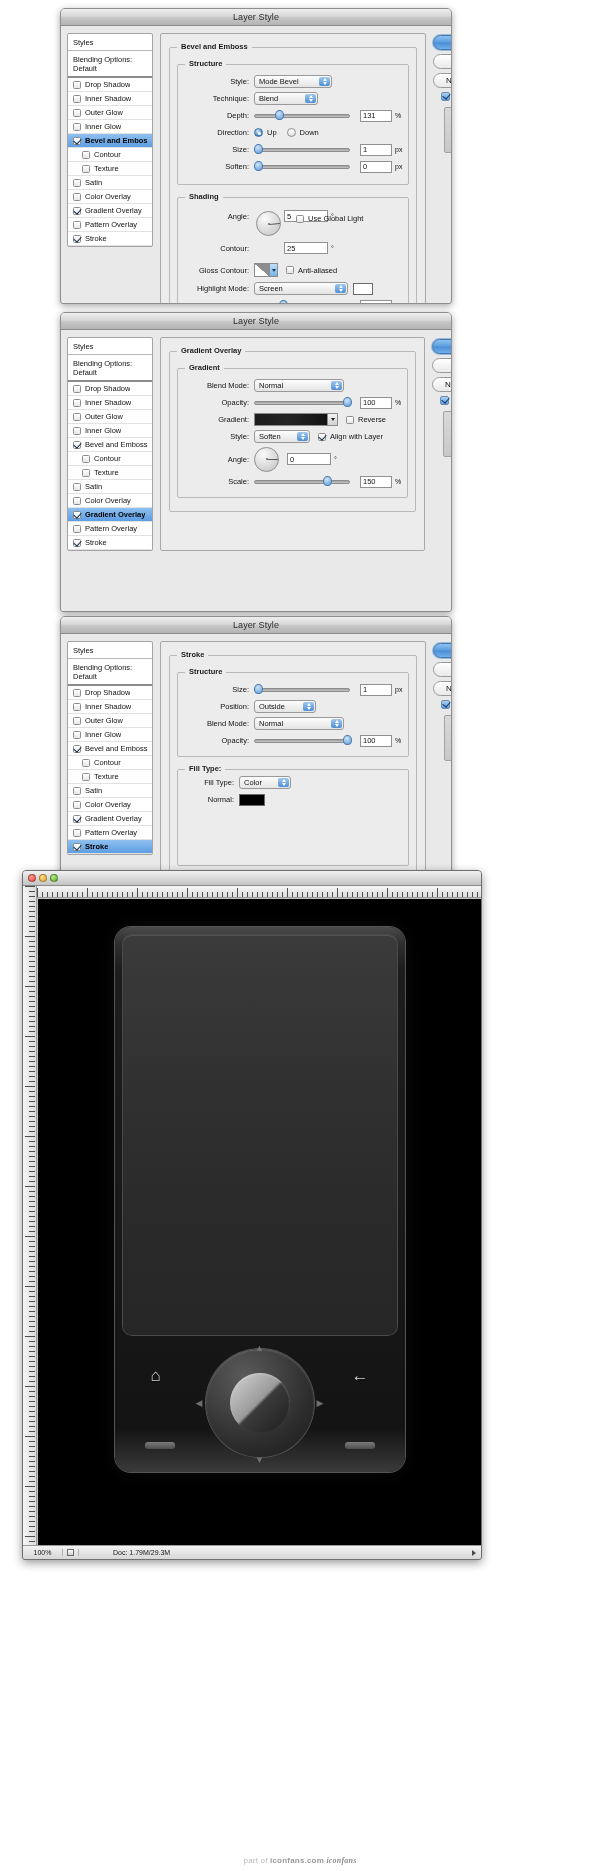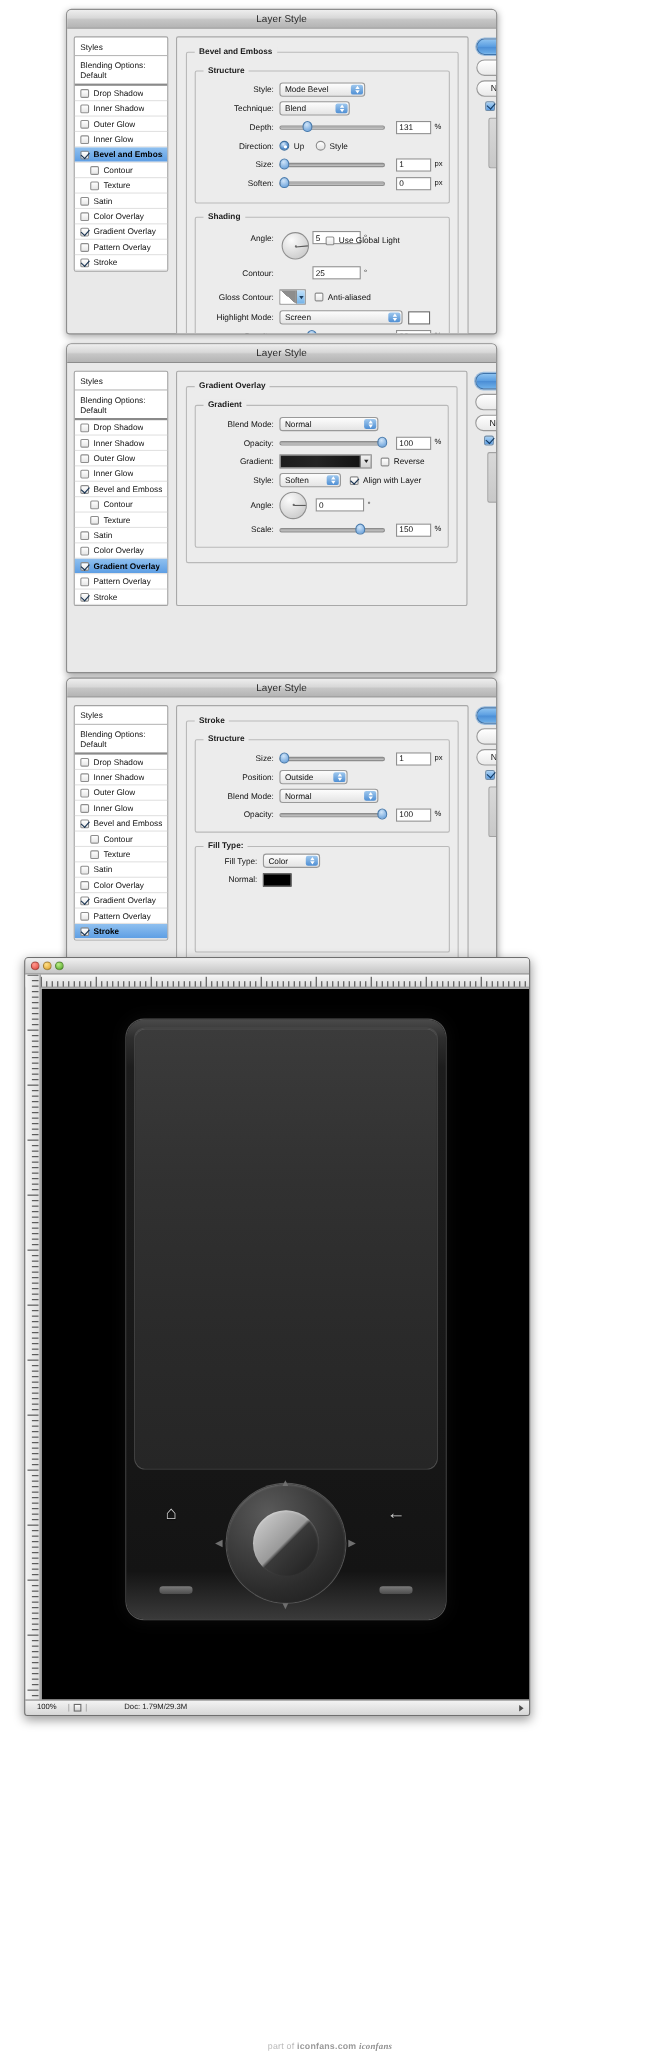--- a/index.html
+++ b/index.html
@@ -389,21 +389,21 @@
               </div>
               <div class="nfield" style="width:32px;margin-left:10px;">131</div>
               <span class="unit">%</span>
             </div>
 
             <div class="row">
               <div class="rlabel">Direction:</div>
               <span class="radio on"></span>
               <span class="rlbl">Up</span>
               <span class="radio"></span>
-              <span class="rlbl">Style</span>
+              <span class="rlbl">Down</span>
             </div>
 
             <div class="row">
               <div class="rlabel">Size:</div>
               <div class="slider" style="width:96px;">
                 <div class="track"></div>
                 <div class="knob" style="left:0%;"></div>
               </div>
               <div class="nfield" style="width:32px;margin-left:10px;">1</div>
               <span class="unit">px</span>
@@ -457,21 +457,21 @@
                   </span>
               </div>
               <div class="checkinline">
                 <span class="cbs"></span>
                 <span>Anti-aliased</span>
               </div>
             </div>
 
             <div class="row">
               <div class="rlabel">Highlight Mode:</div>
-              <div class="popup" style="width:112px;">
+              <div class="popup" style="width:94px;">
                 <span>Screen</span>
                 <span class="arrows">
                     <i class="up"></i>
                     <i class="dn"></i>
                   </span>
               </div>
               <span class="colorswatch" style="margin-left:5px;width:20px;background:#ffffff;"></span>
             </div>
 
             <div class="row">

